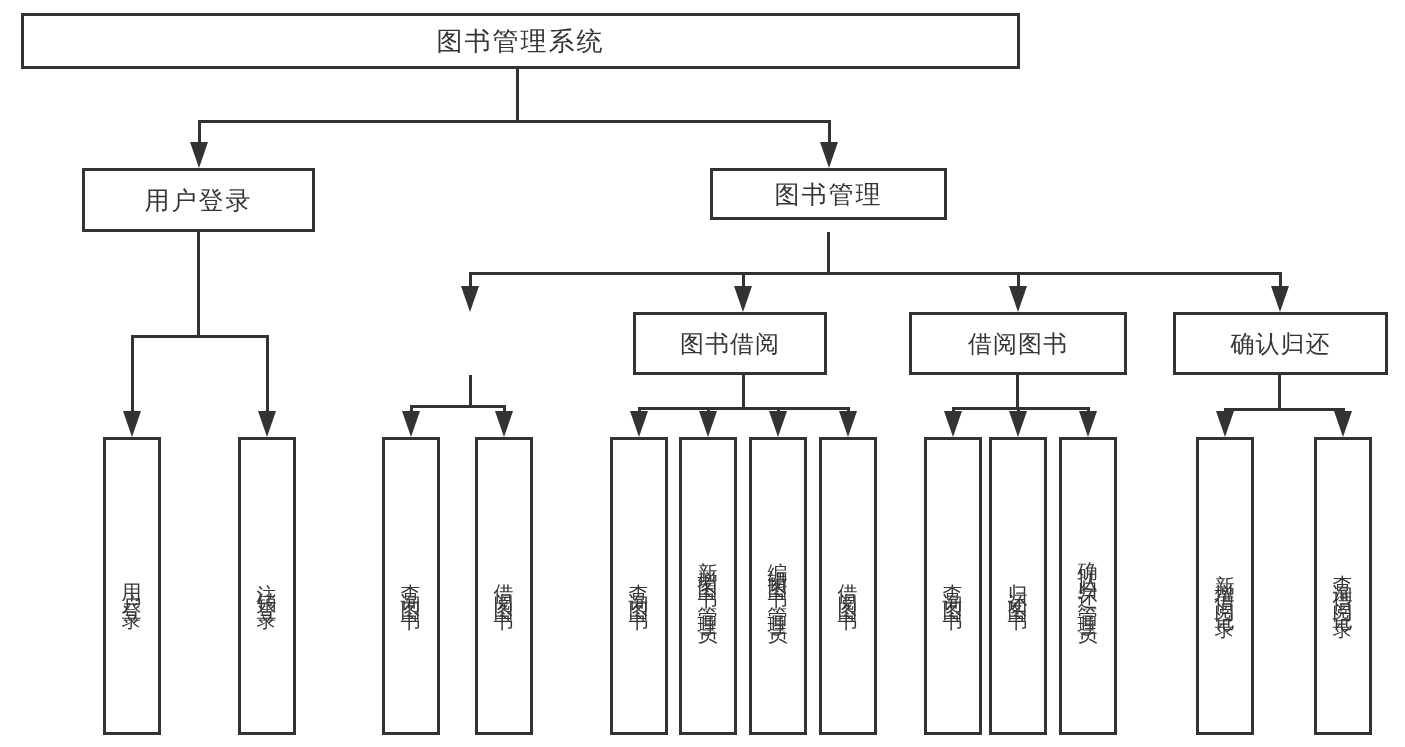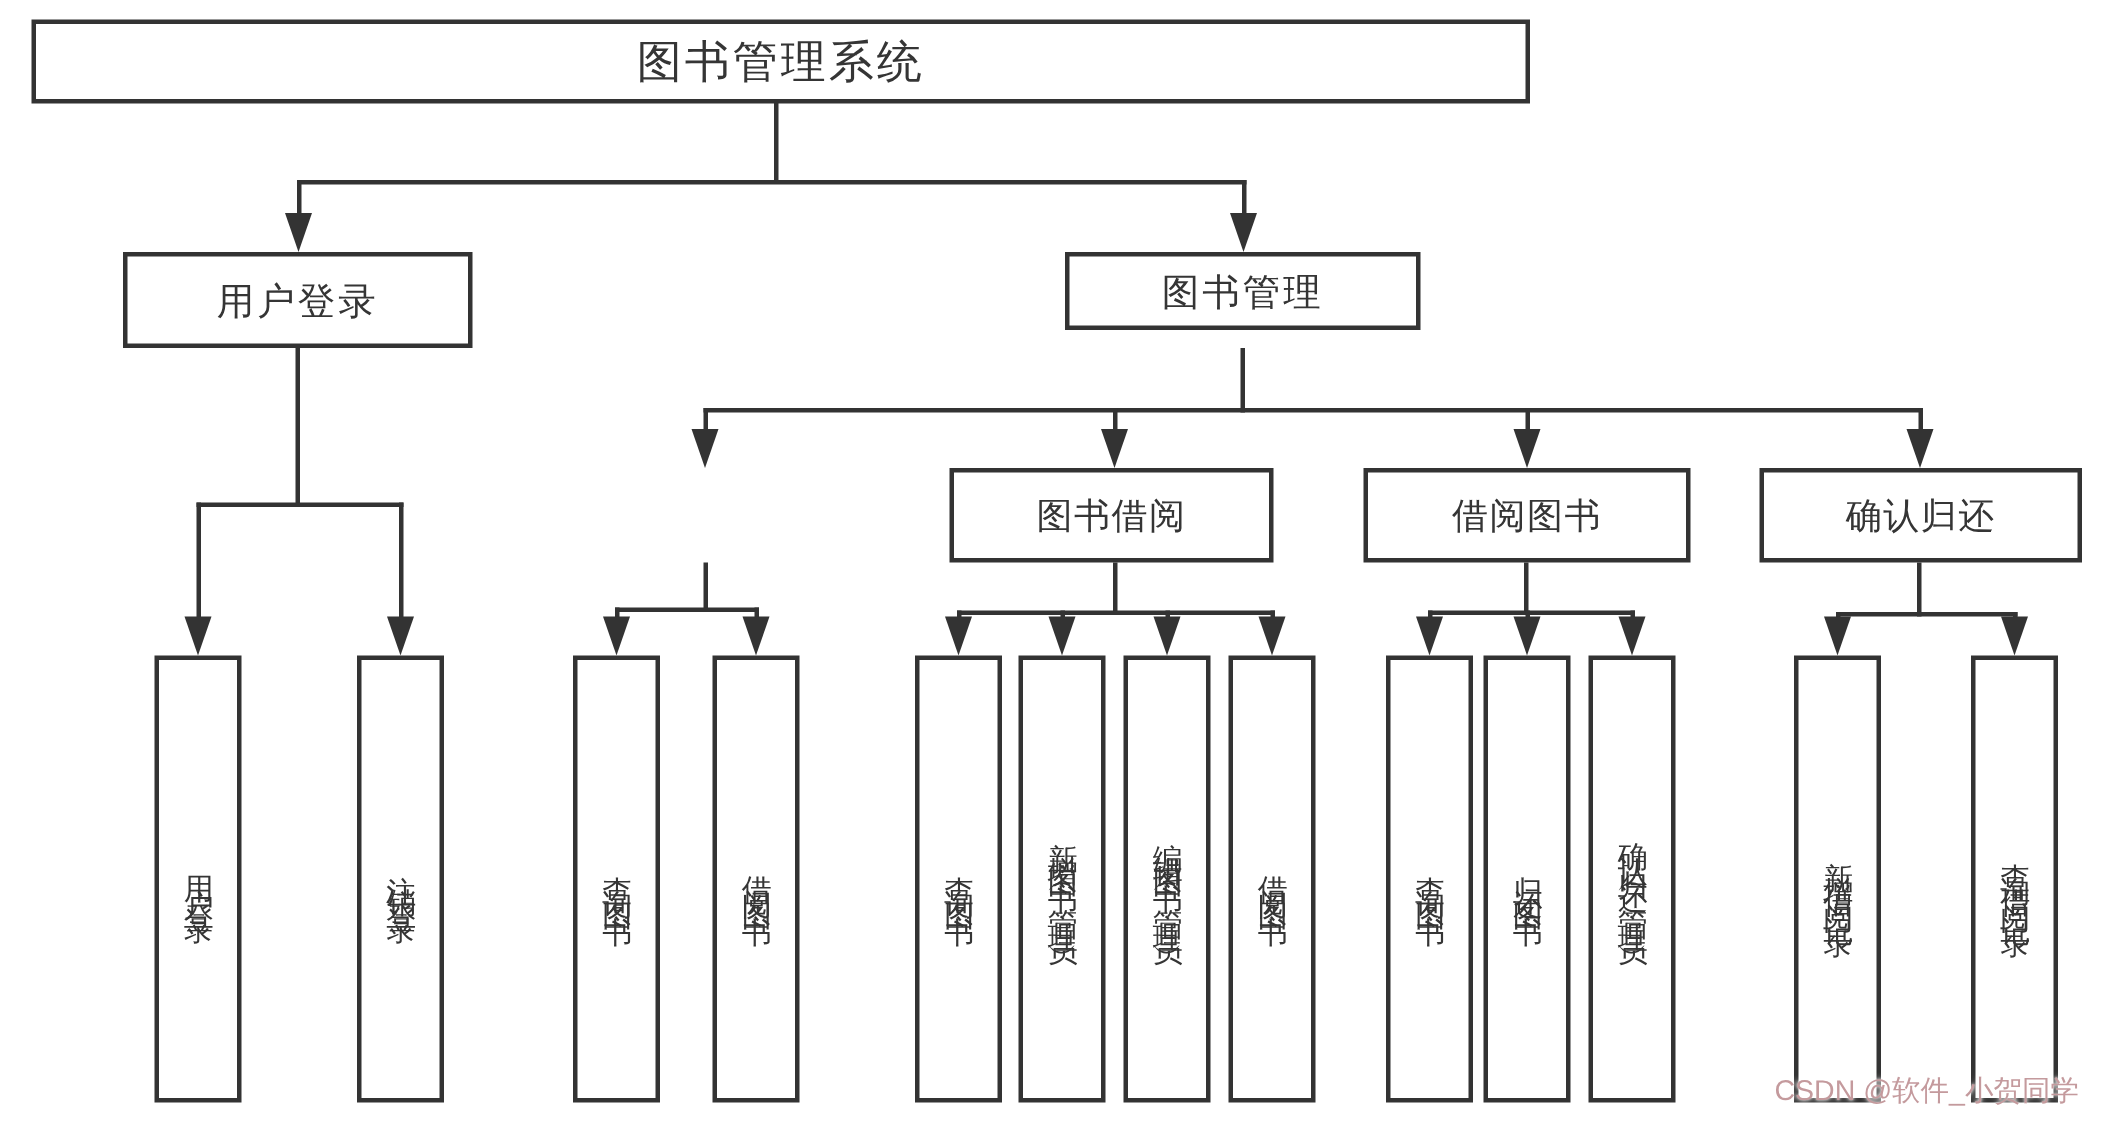--- a/index.html
+++ b/index.html
@@ -12,21 +12,21 @@
   body{font-family:"Liberation Sans","DejaVu Sans",sans-serif;}
   .canvas{
     position:relative;width:1405px;height:747px;background:var(--bg);
     overflow:hidden;
   }
   .node{
     position:absolute;box-sizing:border-box;border:3px solid var(--line);
     background:#fff;display:flex;align-items:center;justify-content:center;
     color:var(--text);
   }
-  .node.root{font-size:30px;letter-spacing:2px;}
+  .node.root{font-size:26px;letter-spacing:2px;}
   .node.h2{font-size:25px;letter-spacing:2px;}
   .node.h3{font-size:24px;letter-spacing:1px;}
   .node.leaf{font-size:20px;}
   .leaf .vtxt{
     writing-mode:vertical-rl;text-orientation:mixed;
     letter-spacing:9px;line-height:1;white-space:nowrap;
   }
   .vl{position:absolute;width:3px;background:var(--line);}
   .hl{position:absolute;height:3px;background:var(--line);}
   .arr{
@@ -45,21 +45,21 @@
 
 <div class="canvas">
 
   <div class="node root" style="left:21px;top:13px;width:999px;height:56px;">图书管理系统</div>
 
   <div class="node h2" style="left:82px;top:168px;width:233px;height:64px;">用户登录</div>
 
   <div class="node h2" style="left:710px;top:168px;width:237px;height:52px;">图书管理</div>
 
 
-  <div class="node h3" style="left:633px;top:312px;width:216px;height:63px;">图书借阅</div>
+  <div class="node h3" style="left:633px;top:312px;width:194px;height:63px;">图书借阅</div>
 
   <div class="node h3" style="left:909px;top:312px;width:218px;height:63px;">借阅图书</div>
 
   <div class="node h3" style="left:1173px;top:312px;width:215px;height:63px;">确认归还</div>
 
   <div class="node leaf" style="left:103px;top:437px;width:58px;height:298px;">
     <span class="vtxt">用户登录</span>
   </div>
   <div class="node leaf" style="left:238px;top:437px;width:58px;height:298px;">
     <span class="vtxt">注销登录</span>
@@ -154,14 +154,13 @@
   <div class="vl" style="left:1087px;top:407px;height:8px;"></div>
   <div class="arr" style="left:1079px;top:411px;"></div>
 
   <div class="vl" style="left:1278px;top:375px;height:36px;"></div>
   <div class="hl" style="left:1224px;top:408px;width:121px;"></div>
   <div class="vl" style="left:1224px;top:408px;height:7px;"></div>
   <div class="arr" style="left:1216px;top:411px;"></div>
   <div class="vl" style="left:1342px;top:408px;height:7px;"></div>
   <div class="arr" style="left:1334px;top:411px;"></div>
 
-  <div class="watermark">CSDN @软件_小贺同学</div>
 </div>
 
 </body></html>

